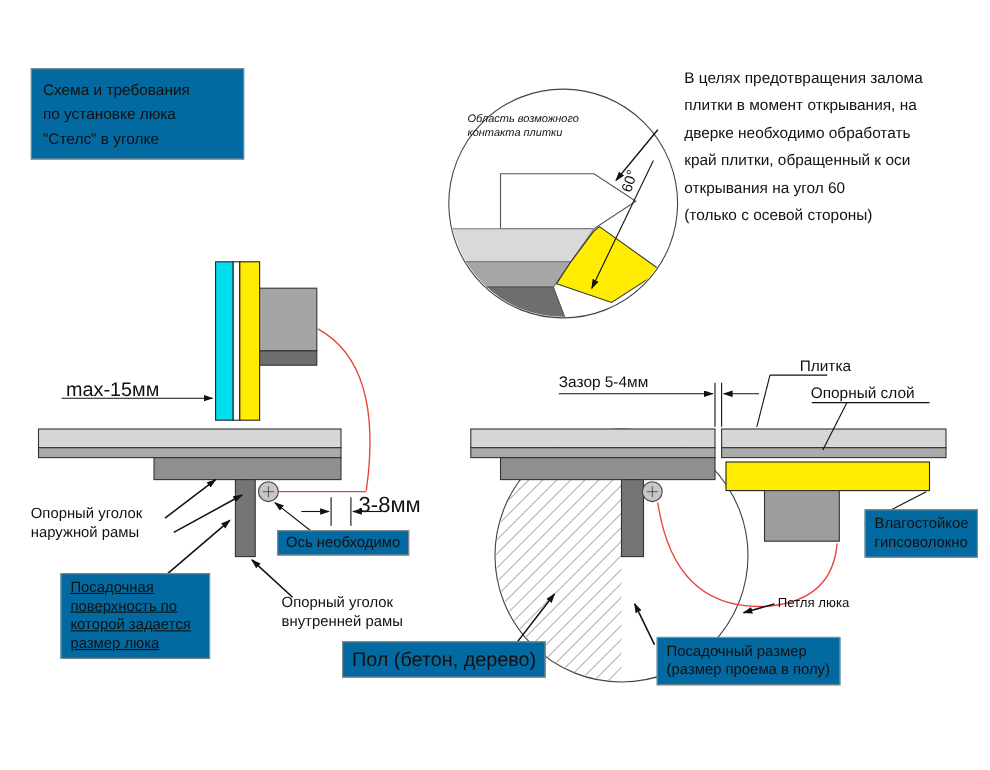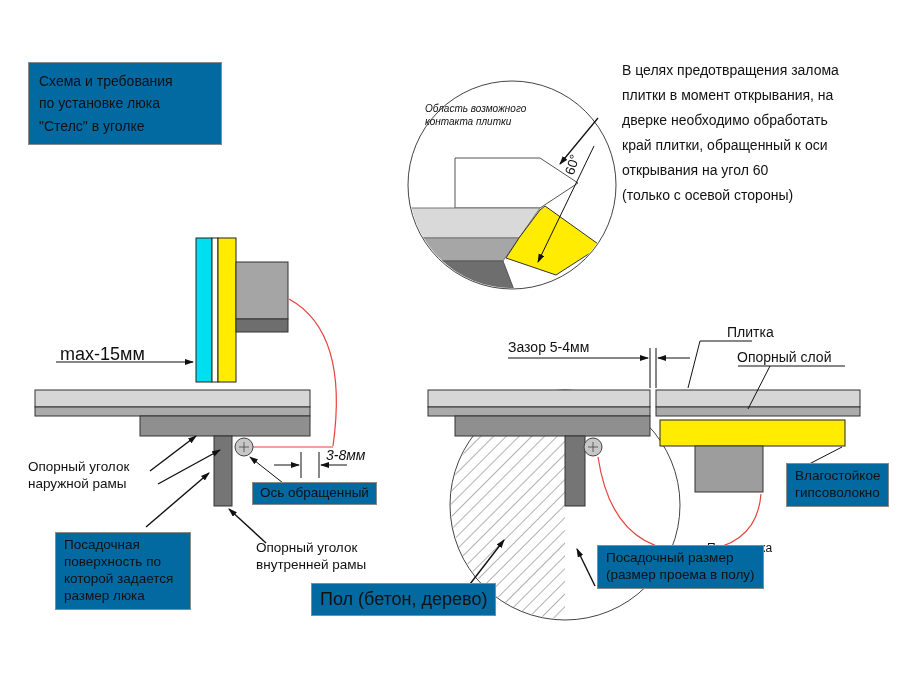--- a/index.html
+++ b/index.html
@@ -15,32 +15,32 @@
   .boxed {
     border:1px solid #8a8a8a; background:#0369a1; padding:4px 8px;
   }
   .title-box {
     left:28px; top:62px; width:172px; font-size:14px; line-height:1.6; padding:7px 10px;
   }
   .note { left:622px; top:58px; width:276px; font-size:14px; line-height:1.78; }
   .detail-label { left:425px; top:103px; width:172px; text-align:left; font-size:10px;font-style:italic; }
   .angle { left:562px; top:172px; transform:rotate(-72deg); transform-origin:left top; font-size:13.5px; }
   .max-label { left:60px; top:343px; font-size:18px; }
-  .gap38 { left:326px; top:447px; font-size:14px;font-style:italic; }
+  .gap38 { left:326px; top:447px; font-size:20px; }
   .axis-box { left:252px; top:482px; font-size:13.5px; padding:2px 7px; }
   .outer-corner { left:28px; top:459px; }
-  .seating-box { left:55px; top:532px; width:118px; }
+  .seating-box { left:55px; top:521px; width:118px;text-decoration:underline; }
   .inner-corner { left:256px; top:540px; }
   .zazor { left:508px; top:339px; font-size:14px; }
   .plitka { left:699px; top:324px; font-size:14px;margin-left:28px; }
   .kleevoy { left:737px; top:349px; font-size:14px; }
   .gypsum-box { left:786px; top:463px; }
   .petlya { left:707px; top:541px; font-size:12px; }
   .pol-box { left:311px; top:583px; font-size:18px; }
-  .posad-box { left:597px; top:545px; }
+  .posad-box { left:597px; top:579px; }
 </style>
 </head>
 <body>
 
 <svg width="900" height="700" viewBox="0 0 900 700">
   <defs>
     <marker id="arr" markerWidth="10" markerHeight="8" refX="8" refY="3" orient="auto" markerUnits="userSpaceOnUse">
       <path d="M0,0 L9,3 L0,6 Z" fill="#111"></path>
     </marker>
     <pattern id="hatch" width="9" height="9" patternUnits="userSpaceOnUse" patternTransform="rotate(45)">
@@ -148,21 +148,21 @@
 край плитки, обращенный к оси
 открывания на угол 60
 (только с осевой стороны)</div>
 
 <div class="lbl detail-label">Область возможного
 контакта плитки</div>
 <div class="lbl angle">60°</div>
 
 <div class="lbl max-label">max-15мм</div>
 <div class="lbl gap38">3-8мм</div>
-<div class="lbl boxed axis-box">Ось обращенный</div>
+<div class="lbl boxed axis-box">Ось необходимо</div>
 <div class="lbl outer-corner">Опорный уголок
 наружной рамы</div>
 <div class="lbl boxed seating-box">Посадочная
 поверхность по
 которой задается
 размер люка</div>
 <div class="lbl inner-corner">Опорный уголок
 внутренней рамы</div>
 
 <div class="lbl zazor">Зазор 5-4мм</div>

